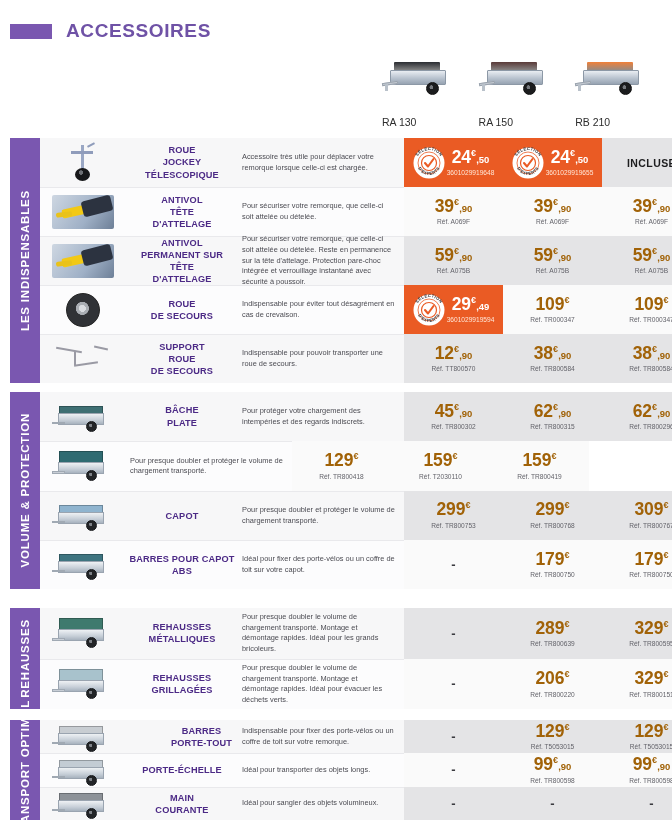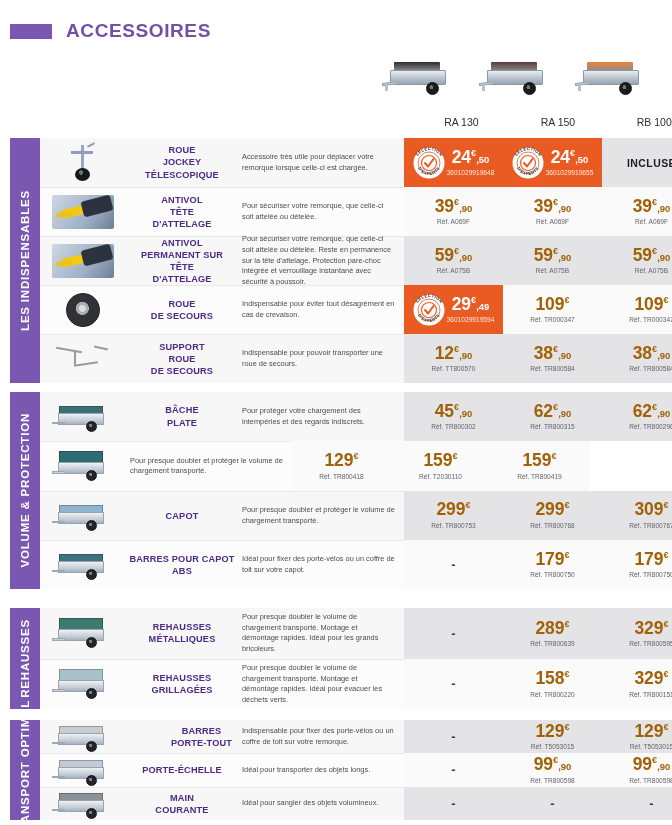--- a/index.html
+++ b/index.html
@@ -20,21 +20,21 @@
   .header-title {
     font-size: 19px; font-weight: bold; letter-spacing: 0.6px;
     color: #6f52a6;
   }
 
   
   .col-heads {
     position: absolute; left: 382px; top: 58px;
     width: 290px; display: flex;
   }
-  .col-head { width: 96.6px; text-align: right; }
+  .col-head { width: 96.6px; text-align: left; }
   .trailer-art { height: 56px; position: relative; }
   .col-head-label {
     font-size: 10.5px; color: #2d2d2d; margin-top: 2px;
     font-family: "Liberation Sans", sans-serif;
   }
 
   
   .section { position: absolute; left: 10px; width: 662px; display: flex; }
   .sidebar-tab {
     width: 30px; flex: 0 0 30px;
@@ -209,21 +209,21 @@
       <div class="col-head">
         <div class="trailer-art">
           <div class="tr">
             <div class="load" style="background: linear-gradient(rgb(240, 128, 56), rgba(0, 0, 0, 0.45));"></div>
             <div class="body"></div>
             <div class="wheel w1"></div>
             <div class="hitch"></div>
             <div class="jack"></div>
           </div>
         </div>
-        <div class="col-head-label">RB 100</div>
+        <div class="col-head-label">RB 210</div>
       </div>
     </div>
 
   <div id="sectionHost">
       <div class="section" style="top: 138px; height: 245px;">
         <div class="sidebar-tab">
           <span>LES INDISPENSABLES</span>
         </div>
         <div class="rows">
           <div class="prow row-grey" style="height: 49px;">
@@ -582,21 +582,21 @@
               <span style="white-space: pre-line;">REHAUSSES
 GRILLAGÉES</span>
             </div>
             <div class="cell-desc">
               <span>Pour presque doubler le volume de chargement transporté. Montage et démontage rapides. Idéal pour évacuer les déchets verts.</span>
             </div>
             <div class="cell-price">
               <div class="price-dash">-</div>
             </div>
             <div class="cell-price">
-              <div class="price-main"><span>158</span><span class="cur">€</span></div>
+              <div class="price-main"><span>206</span><span class="cur">€</span></div>
               <div class="price-ref">Réf. TR800220</div>
             </div>
             <div class="cell-price">
               <div class="price-main"><span>329</span><span class="cur">€</span></div>
               <div class="price-ref">Réf. TR800151</div>
             </div>
           </div>
         </div>
       </div>
       <div class="section" style="top: 720px; height: 100px;">

